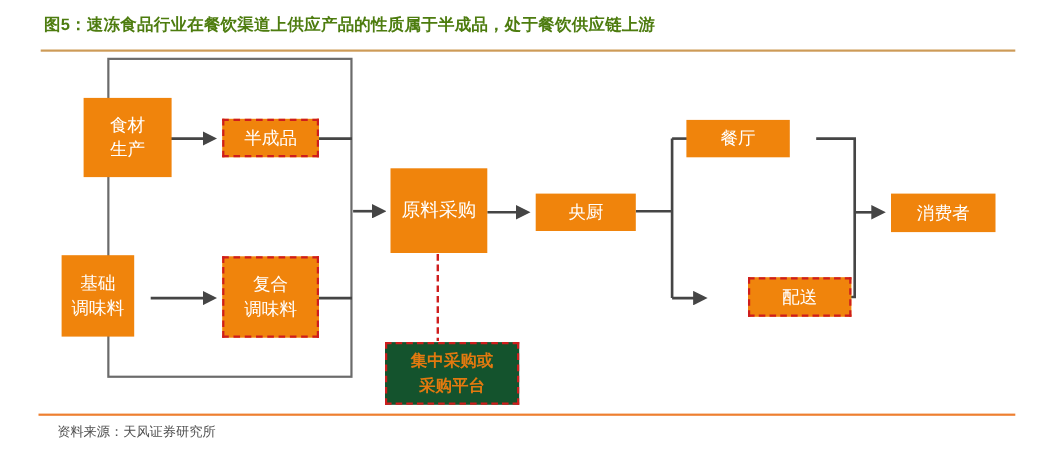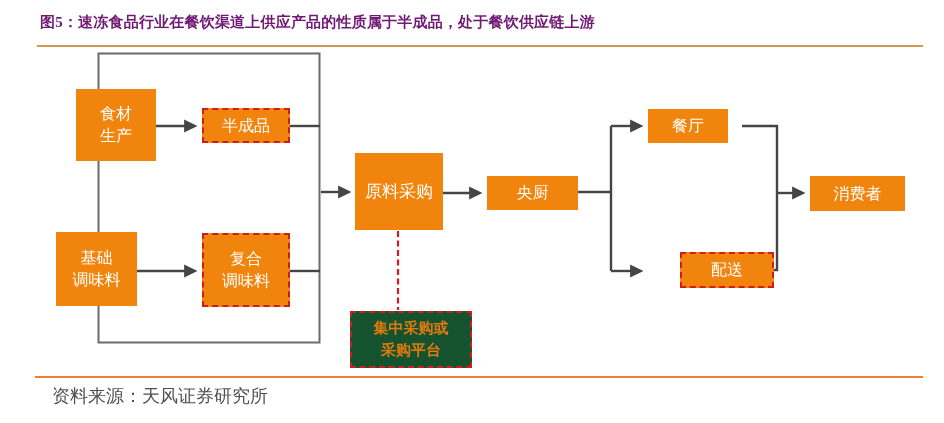--- a/index.html
+++ b/index.html
@@ -16,24 +16,23 @@
     height: 423px;
     background: #ffffff;
     overflow: hidden;
   }
   .fig-title {
     position: absolute;
     left: 40px;
     top: 13px;
     font-size: 15px;
     font-weight: bold;
-    color: #701a75;
+    color: #4d7c0f;
     letter-spacing: 0.2px;
     white-space: nowrap;
-    font-family: Liberation Serif, serif;
   }
   .rule-top {
     position: absolute;
     left: 37px;
     top: 45px;
     width: 886px;
     height: 2px;
     background: #CD9B57;
   }
   svg.connectors {
@@ -57,25 +56,25 @@
     font-family: "DejaVu Serif", serif;
     font-size: 16px;
     line-height: 1.35;
     box-sizing: border-box;
   }
   .node.dashed {
     border: 2.5px dashed #CE1D1D;
   }
   .n-food      { left: 58px;  top: 89px;  width: 80px; height: 72px; margin-left: 18px; }
   .n-semi      { left: 202px; top: 108px; width: 88px; height: 35px; text-align: center; }
-  .n-basic     { left: 56px;  top: 232px; width: 81px; height: 74px; }
+  .n-basic     { left: 56px;  top: 232px; width: 66px; height: 74px; }
   .n-compound  { left: 202px; top: 233px; width: 88px; height: 74px; }
   .n-raw       { left: 355px; top: 153px; width: 88px; height: 77px; font-size: 17px; }
   .n-kitchen   { left: 487px; top: 176px; width: 91px; height: 34px; }
-  .n-rest      { left: 648px; top: 109px; width: 80px; height: 34px; }
+  .n-rest      { left: 624px; top: 109px; width: 94px; height: 34px; }
   .n-deliv     { left: 648px; top: 252px; width: 94px; height: 36px; margin-left: 32px; }
   .n-consumer  { left: 810px; top: 176px; width: 95px; height: 35px; }
   .annotation {
     position: absolute;
     z-index: 2;
     left: 350px;
     top: 311px;
     width: 122px;
     height: 57px;
     background: #14532d;
@@ -97,21 +96,21 @@
     left: 35px;
     top: 376px;
     width: 888px;
     height: 2px;
     background: #EE7F30;
   }
   .source-line {
     position: absolute;
     left: 52px;
     top: 384px;
-    font-size: 18px;
+    font-size: 12px;
     color: #4F4F4F;
     white-space: nowrap;
   }
 </style>
 </head>
 <body>
 
 <div class="stage">
 
   <div class="fig-title">图5：速冻食品行业在餐饮渠道上供应产品的性质属于半成品，处于餐饮供应链上游</div>

